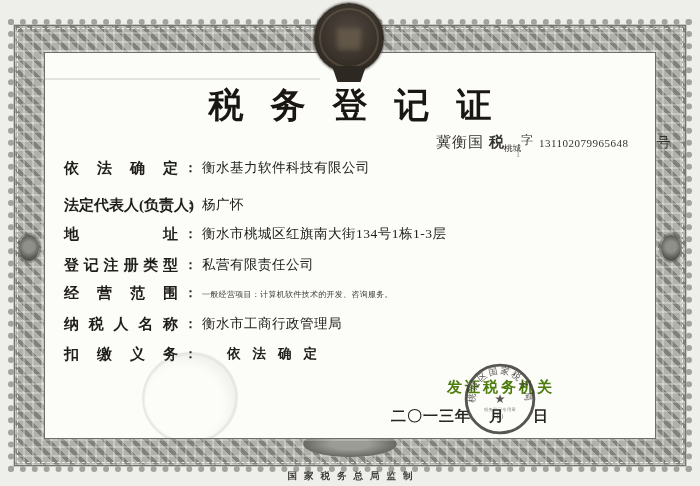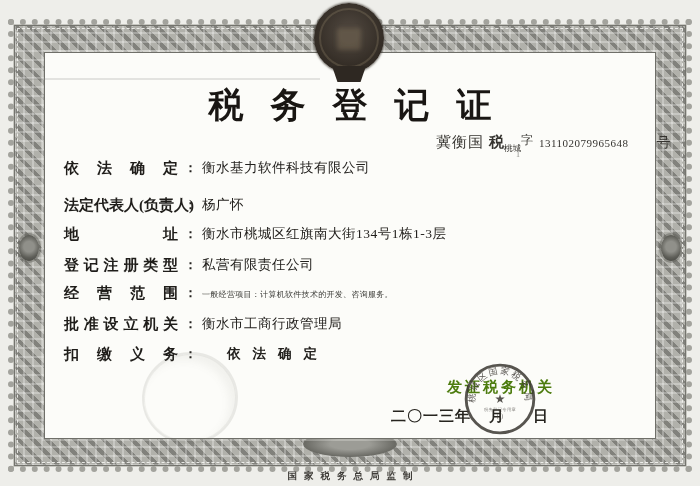--- a/index.html
+++ b/index.html
@@ -108,21 +108,21 @@
   <div class="field f2">
     <span class="label">地址</span><span class="colon">：</span><span class="value">衡水市桃城区红旗南大街134号1栋1-3层</span>
   </div>
   <div class="field f3">
     <span class="label">登记注册类型</span><span class="colon">：</span><span class="value">私营有限责任公司</span>
   </div>
   <div class="field f4 small">
     <span class="label">经营范围</span><span class="colon">：</span><span class="value">一般经营项目：计算机软件技术的开发、咨询服务。</span>
   </div>
   <div class="field f5">
-    <span class="label">批准设立机关</span><span class="colon">：</span><span class="value">衡水市工商行政管理局</span>
+    <span class="label">纳税人名称</span><span class="colon">：</span><span class="value">衡水市工商行政管理局</span>
   </div>
   <div class="field f6 spread">
     <span class="label">扣缴义务</span><span class="colon">：</span><span class="value">依法确定</span>
   </div>
 
   <div class="issuer-label">发证税务机关</div>
 
   <div class="date-line">
     <span class="date-era">二〇一三</span><span class="date-year">年</span><span class="date-month">月</span><span class="date-day">日</span>
   </div>

